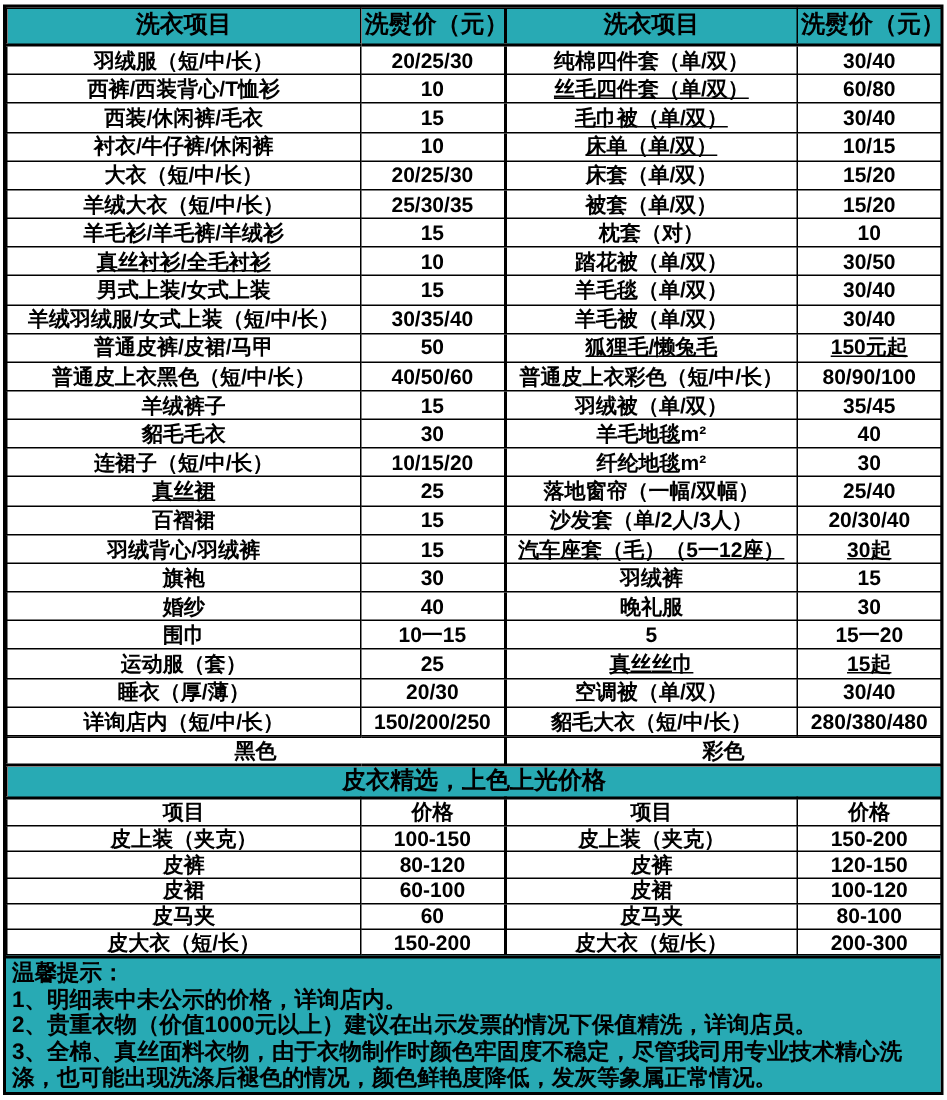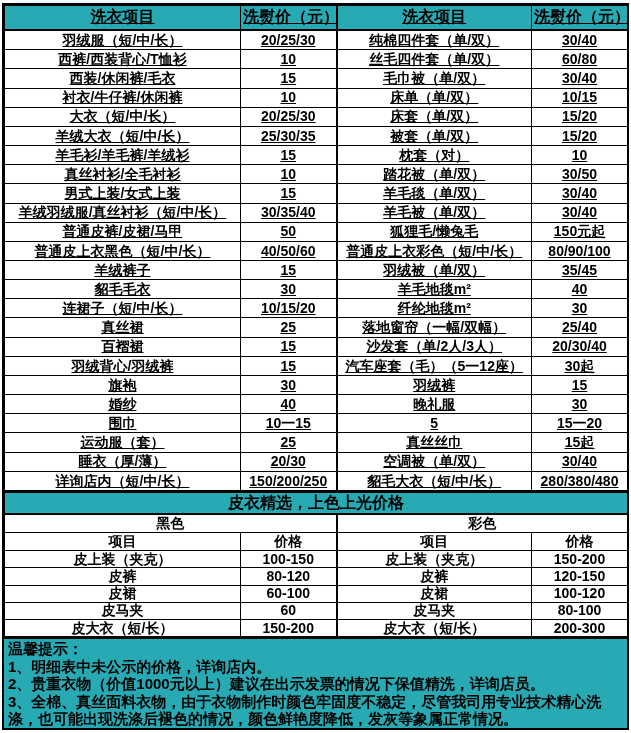--- a/index.html
+++ b/index.html
@@ -1,21 +1,21 @@
 <!DOCTYPE html>
 <html><head>
 <meta charset="utf-8">
 <style>
   html,body{margin:0;padding:0;background:#ffffff;}
   body{width:631px;height:733px;position:relative;font-family:"Liberation Sans","DejaVu Sans",sans-serif;color:#000;}
   .sheet{position:absolute;left:2px;top:3px;width:627px;height:727px;box-sizing:border-box;border:2px solid #000;background:#fff;}
   table{border-collapse:collapse;table-layout:fixed;width:100%;}
   td,th{border:1px solid #000;padding:0 2px;text-align:center;font-weight:bold;font-size:14px;line-height:1.05;overflow:hidden;white-space:nowrap;}
   
-  .main-table{height:486px;text-decoration:underline;}
+  .main-table{height:486px;}
   .main-table col.c-item-l{width:236px;}
   .main-table col.c-price-l{width:96px;}
   .main-table col.c-item-r{width:195px;}
   .main-table col.c-price-r{width:96px;}
   .main-table thead th{background:#28AAB4;font-size:16px;height:23px;border-bottom:2px solid #000;}
   .col3{border-left:2px solid #000 !important;}
   .u{text-decoration:underline;}
   
   .leather-table{height:146px;}
   .leather-table col.c-item-l{width:236px;}
@@ -96,21 +96,21 @@
           <td class="col3">踏花被（单/双）</td>
           <td>30/50</td>
         </tr>
         <tr>
           <td>男式上装/女式上装</td>
           <td>15</td>
           <td class="col3">羊毛毯（单/双）</td>
           <td>30/40</td>
         </tr>
         <tr>
-          <td>羊绒羽绒服/真丝衬衫（短/中/长）</td>
+          <td>羊绒羽绒服/女式上装（短/中/长）</td>
           <td>30/35/40</td>
           <td class="col3">羊毛被（单/双）</td>
           <td>30/40</td>
         </tr>
         <tr>
           <td>普通皮裤/皮裙/马甲</td>
           <td>50</td>
           <td class="col3 u">狐狸毛/懒兔毛</td>
           <td class="u">150元起</td>
         </tr>
@@ -197,25 +197,25 @@
 
   <table class="leather-table">
     <colgroup>
       <col class="c-item-l">
         <col class="c-price-l">
         <col class="c-item-r">
         <col class="c-price-r">
     </colgroup>
     <tbody>
       <tr>
-        <td class="leather-title" colspan="4">皮衣精选，上色上光价格</td>
-      </tr>
-      <tr>
         <td colspan="2">黑色</td>
         <td class="col3" colspan="2">彩色</td>
+      </tr>
+      <tr>
+        <td class="leather-title" colspan="4">皮衣精选，上色上光价格</td>
       </tr>
       <tr>
         <td>项目</td>
         <td>价格</td>
         <td class="col3">项目</td>
         <td>价格</td>
       </tr>
     </tbody>
     <tbody id="leather-rows">
         <tr>

